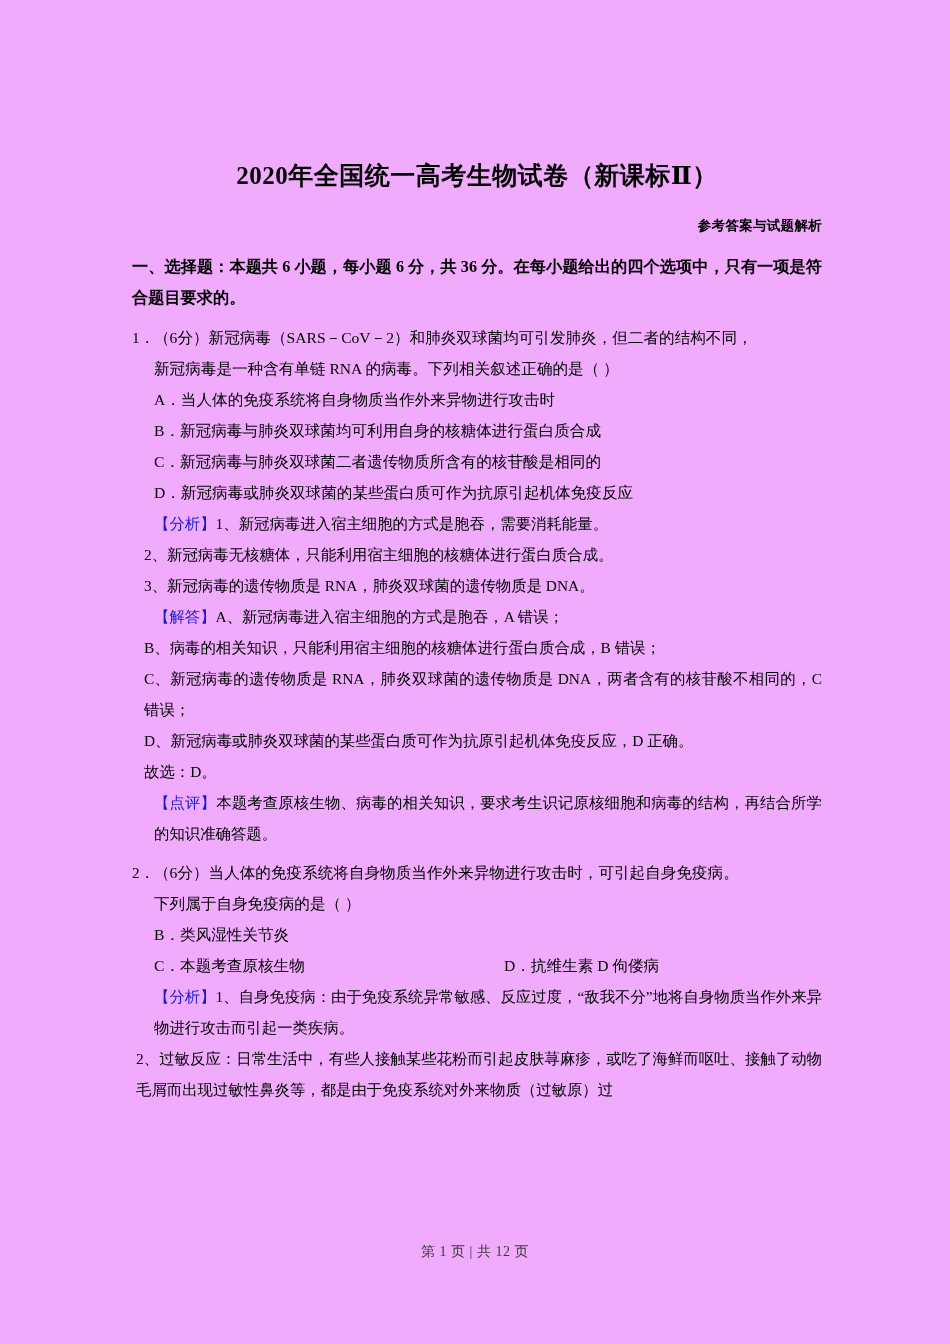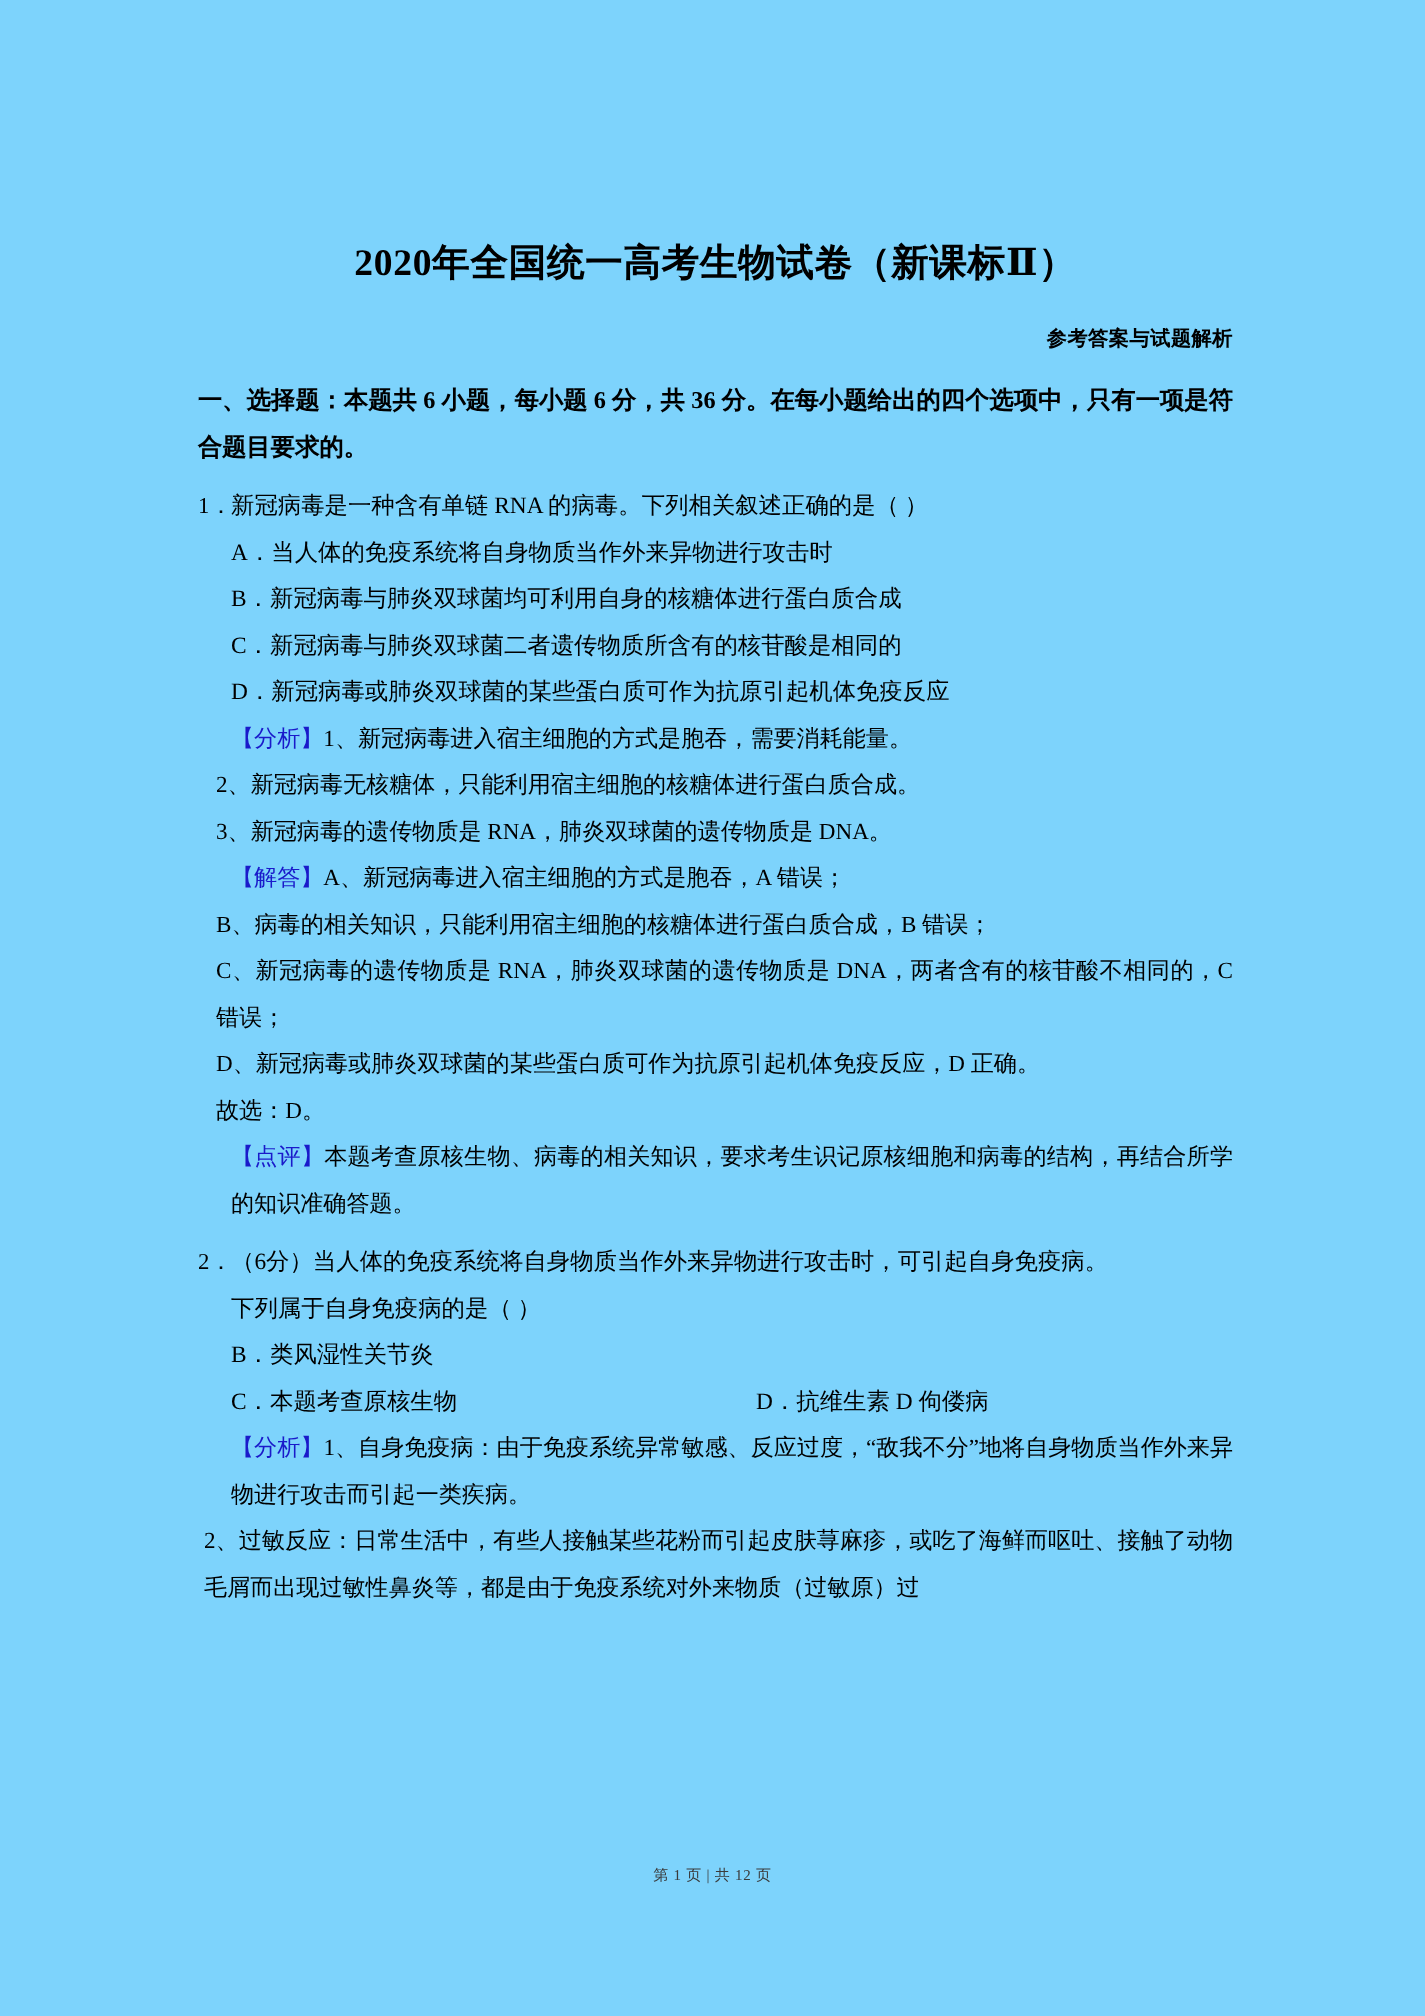--- a/index.html
+++ b/index.html
@@ -8,21 +8,21 @@
     background: #ffffff;
   }
   body {
     font-family: "Liberation Serif", "DejaVu Serif", serif;
     color: #000000;
   }
   .page {
     position: relative;
     width: 950px;
     height: 1344px;
-    background: #7dd3fc;
+    background: #f0abfc;
     margin: 0 auto;
     overflow: hidden;
     box-sizing: border-box;
     padding-left: 32px;
   }
   .content {
     position: absolute;
     left: 132px;
     top: 0;
     width: 690px;
@@ -123,41 +123,42 @@
     font-weight: normal;
   }
 
   
   .footer {
     position: absolute;
     left: 0;
     right: 0;
     top: 1243px;
     text-align: center;
-    font-size: 10px;
+    font-size: 14px;
     color: #3a3a3a;
     letter-spacing: 0.5px;
   }
 </style>
 </head>
 <body>
 
 <div class="page">
 
   <div class="content">
 
     <h1 class="doc-title">2020年全国统一高考生物试卷（新课标Ⅱ）</h1>
     <div class="doc-subtitle">参考答案与试题解析</div>
 
     <div class="section-heading">一、选择题：本题共 6 小题，每小题 6 分，共 36 分。在每小题给出的四个选项中，只有一项是符合题目要求的。</div>
 
     <div class="question">
 
       <div class="q-head">
         <span class="q-num">1．</span>
+        <span class="q-body">（6分）新冠病毒（SARS－CoV－2）和肺炎双球菌均可引发肺炎，但二者的结构不同，</span>
       </div>
 
       <div class="line">新冠病毒是一种含有单链 RNA 的病毒。下列相关叙述正确的是（      ）</div>
 
       <div class="opt">A．当人体的免疫系统将自身物质当作外来异物进行攻击时</div>
       <div class="opt">B．新冠病毒与肺炎双球菌均可利用自身的核糖体进行蛋白质合成</div>
       <div class="opt">C．新冠病毒与肺炎双球菌二者遗传物质所含有的核苷酸是相同的</div>
       <div class="opt">D．新冠病毒或肺炎双球菌的某些蛋白质可作为抗原引起机体免疫反应</div>
 
       <div class="para">

